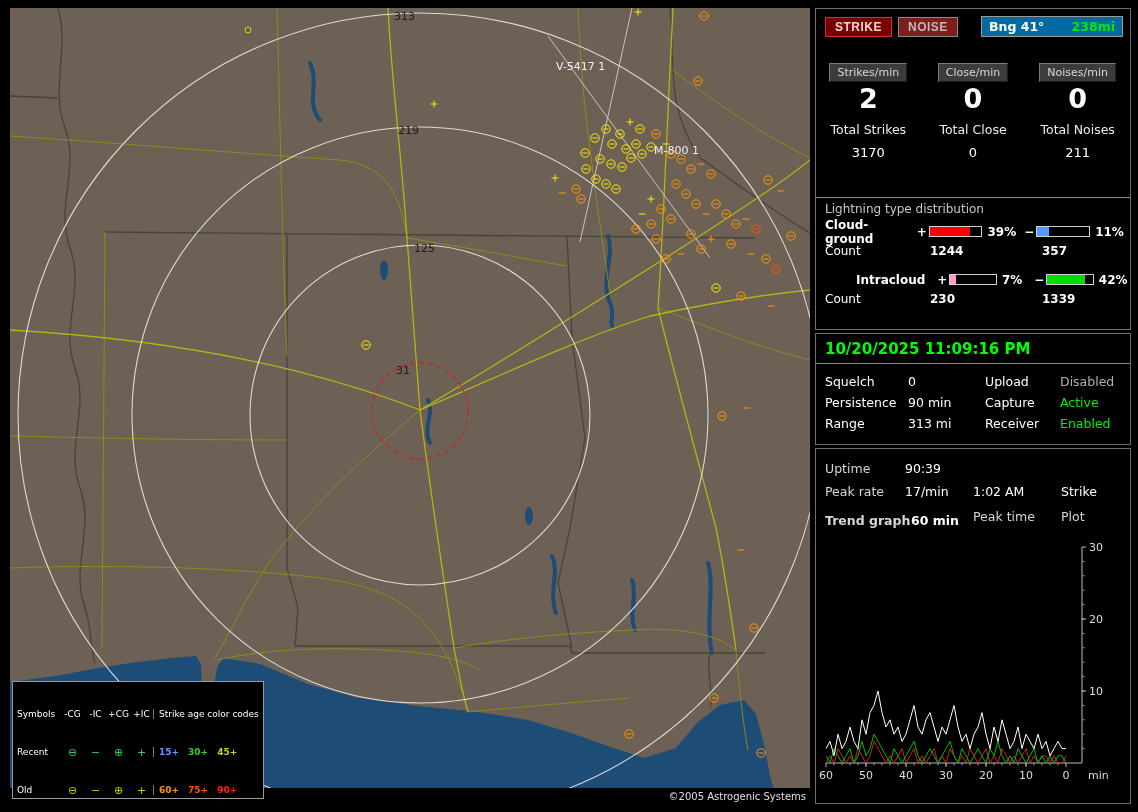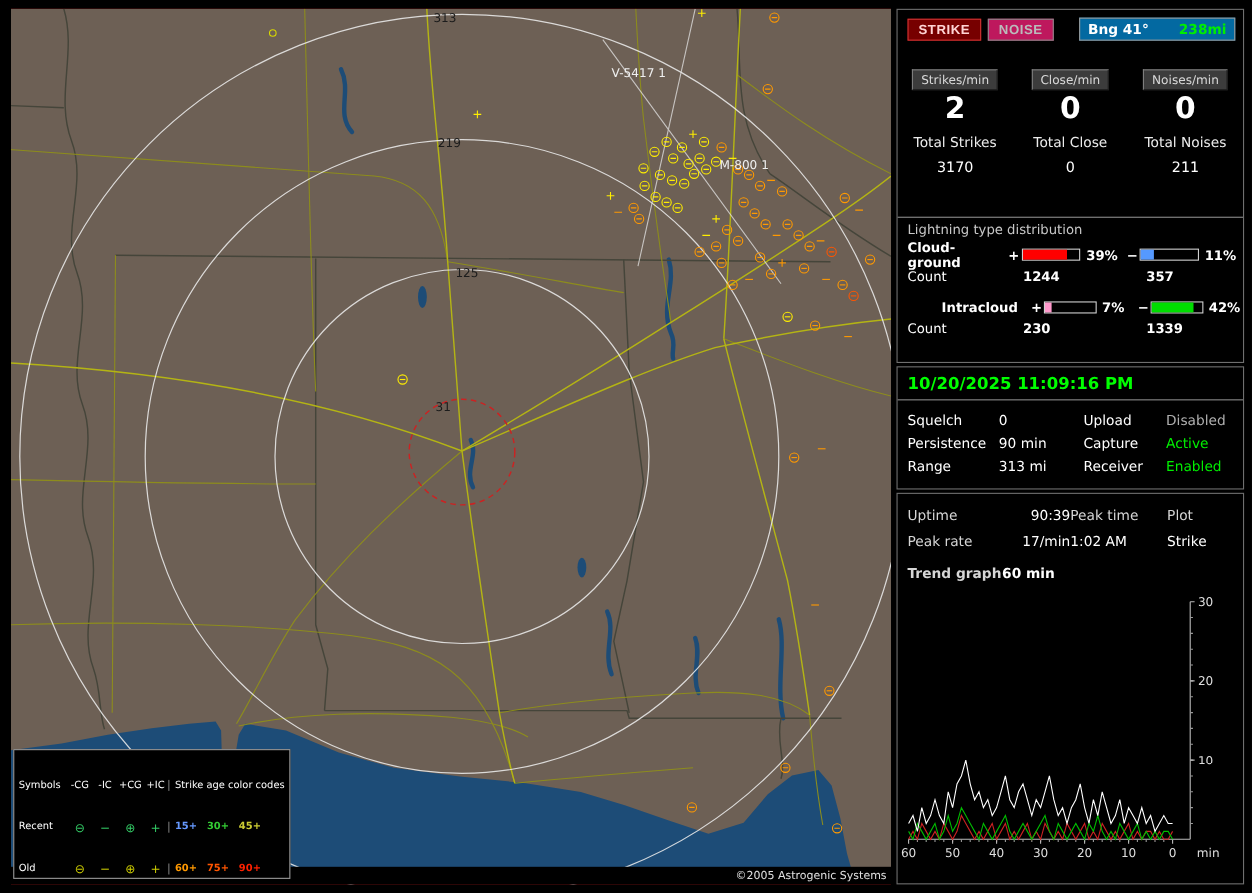--- a/index.html
+++ b/index.html
@@ -25,21 +25,21 @@
 
   
   .section { position:absolute; background:#000; border:1px solid #6f6f6f; }
   #secA { left:815px; top:8px;  width:316px; height:322px; }
   #secB { left:815px; top:333px; width:316px; height:112px; }
   #secC { left:815px; top:448px; width:316px; height:356px; }
 
   .btn-row { position:absolute; top:7px; left:9px; right:7px; display:flex; align-items:center; }
   .btn { font-size:12px; font-weight:bold; padding:2px 9px; margin-right:6px; letter-spacing:.5px; }
   .btn-strike { background:#770000; color:#ffd4d4; border:1px solid #cc3333; }
-  .btn-noise  { background:#be185d; color:#bbbbbb; border:1px solid #8a8a8a; }
+  .btn-noise  { background:#7f1d1d; color:#bbbbbb; border:1px solid #8a8a8a; }
   .bng-box { margin-left:auto; width:142px; background:#0369a1; border:1px solid #9a9a9a;
              display:flex; justify-content:space-between; align-items:center; padding:2px 7px;
              font-size:12.5px; font-weight:bold; }
   .bng-b { color:#fff; } .bng-d { color:#00ee00; }
 
   .rates { position:absolute; top:54px; left:0; right:0; display:flex; }
   .rate-col { flex:1; display:flex; flex-direction:column; align-items:center; }
   .rate-label { background:#3c3c3c; color:#d8d8d8; font-size:11px; padding:2px 7px;
                 border:1px solid; border-color:#7d7d7d #1d1d1d #1d1d1d #7d7d7d; }
   .rate-value { font-size:27px; font-weight:bold; color:#fff; margin-top:2px; line-height:30px; }
@@ -59,23 +59,23 @@
   .c-v1 { width:112px; font-weight:bold; }
   .c-v2 { font-weight:bold; }
 
   .datetime { position:absolute; top:6px; left:9px; color:#00ff00; font-weight:bold; font-size:15px; }
   .db-divider { position:absolute; top:29px; left:0; right:0; border-top:1px solid #8a8a8a; }
   .set-row { position:absolute; left:9px; right:5px; display:flex; font-size:12.5px; }
   .s-l1 { width:83px; color:#fff; } .s-v1 { width:77px; color:#fff; }
   .s-l2 { width:75px; color:#fff; } .s-v2 { color:#b0b0b0; }
 
   .st-row { position:absolute; left:9px; right:5px; display:flex; font-size:12.5px; }
-  .t-c1 { width:80px; color:#d6d6d6; } .t-c2 { width:68px; color:#fff;text-align:right; }
+  .t-c1 { width:80px; color:#d6d6d6; } .t-c2 { width:68px; color:#fff; }
   .t-c3 { width:88px; } .t-c4 { }
-  .lbl { color:#d6d6d6; } .val { color:#fff; }
+  .lbl { color:#d6d6d6;margin-top:48px; } .val { color:#fff; }
   .trend-row { position:absolute; left:9px; top:64px; display:flex; font-size:12.5px;font-weight:bold; }
   .trend-row .t-c1 { width:86px; }
   .graph-wrap { position:absolute; left:2px; top:84px; }
 </style>
 </head>
 <body>
 
 <div class="map">
   <svg width="800" height="796" viewBox="0 0 800 796">
 

